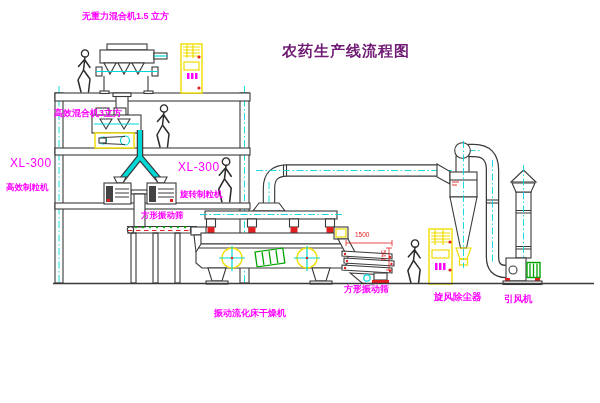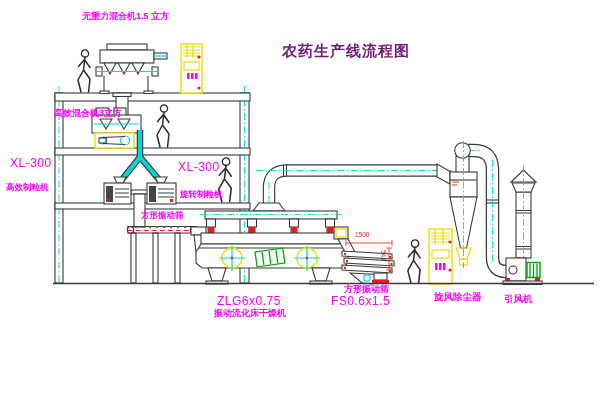--- a/index.html
+++ b/index.html
@@ -283,24 +283,22 @@
 
 <div class="lbl model" style="left:10px;top:157px;">XL-300</div>
 <div class="lbl sm" style="left:6px;top:183px;">高效制粒机</div>
 
 <div class="lbl model" style="left:178px;top:161px;">XL-300</div>
 <div class="lbl sm" style="left:180px;top:190px;">旋转制粒机</div>
 
 <div class="lbl sm" style="left:141px;top:211px;">方形振动筛</div>
 
 <div class="lbl md" style="left:214px;top:285px;font-size:9px;margin-top:24px;">振动流化床干燥机</div>
-<div class="lbl model" style="left:217px;top:295px;">ZLG6x0.75</div>
 
 <div class="lbl md" style="left:337px;top:285px;font-size:9px;margin-left:7px;">方形振动筛</div>
-<div class="lbl model" style="left:331px;top:295px;">FS0.6x1.5</div>
 
 <div class="lbl md" style="left:434px;top:292px;">旋风除尘器</div>
 <div class="lbl md" style="left:504px;top:294px;">引风机</div>
 
 <div class="dim" style="left:355px;top:232px;">1500</div>
 <div class="dim rot" style="left:386px;top:250px;">541</div>
 
 </div>
 
 </body></html>

